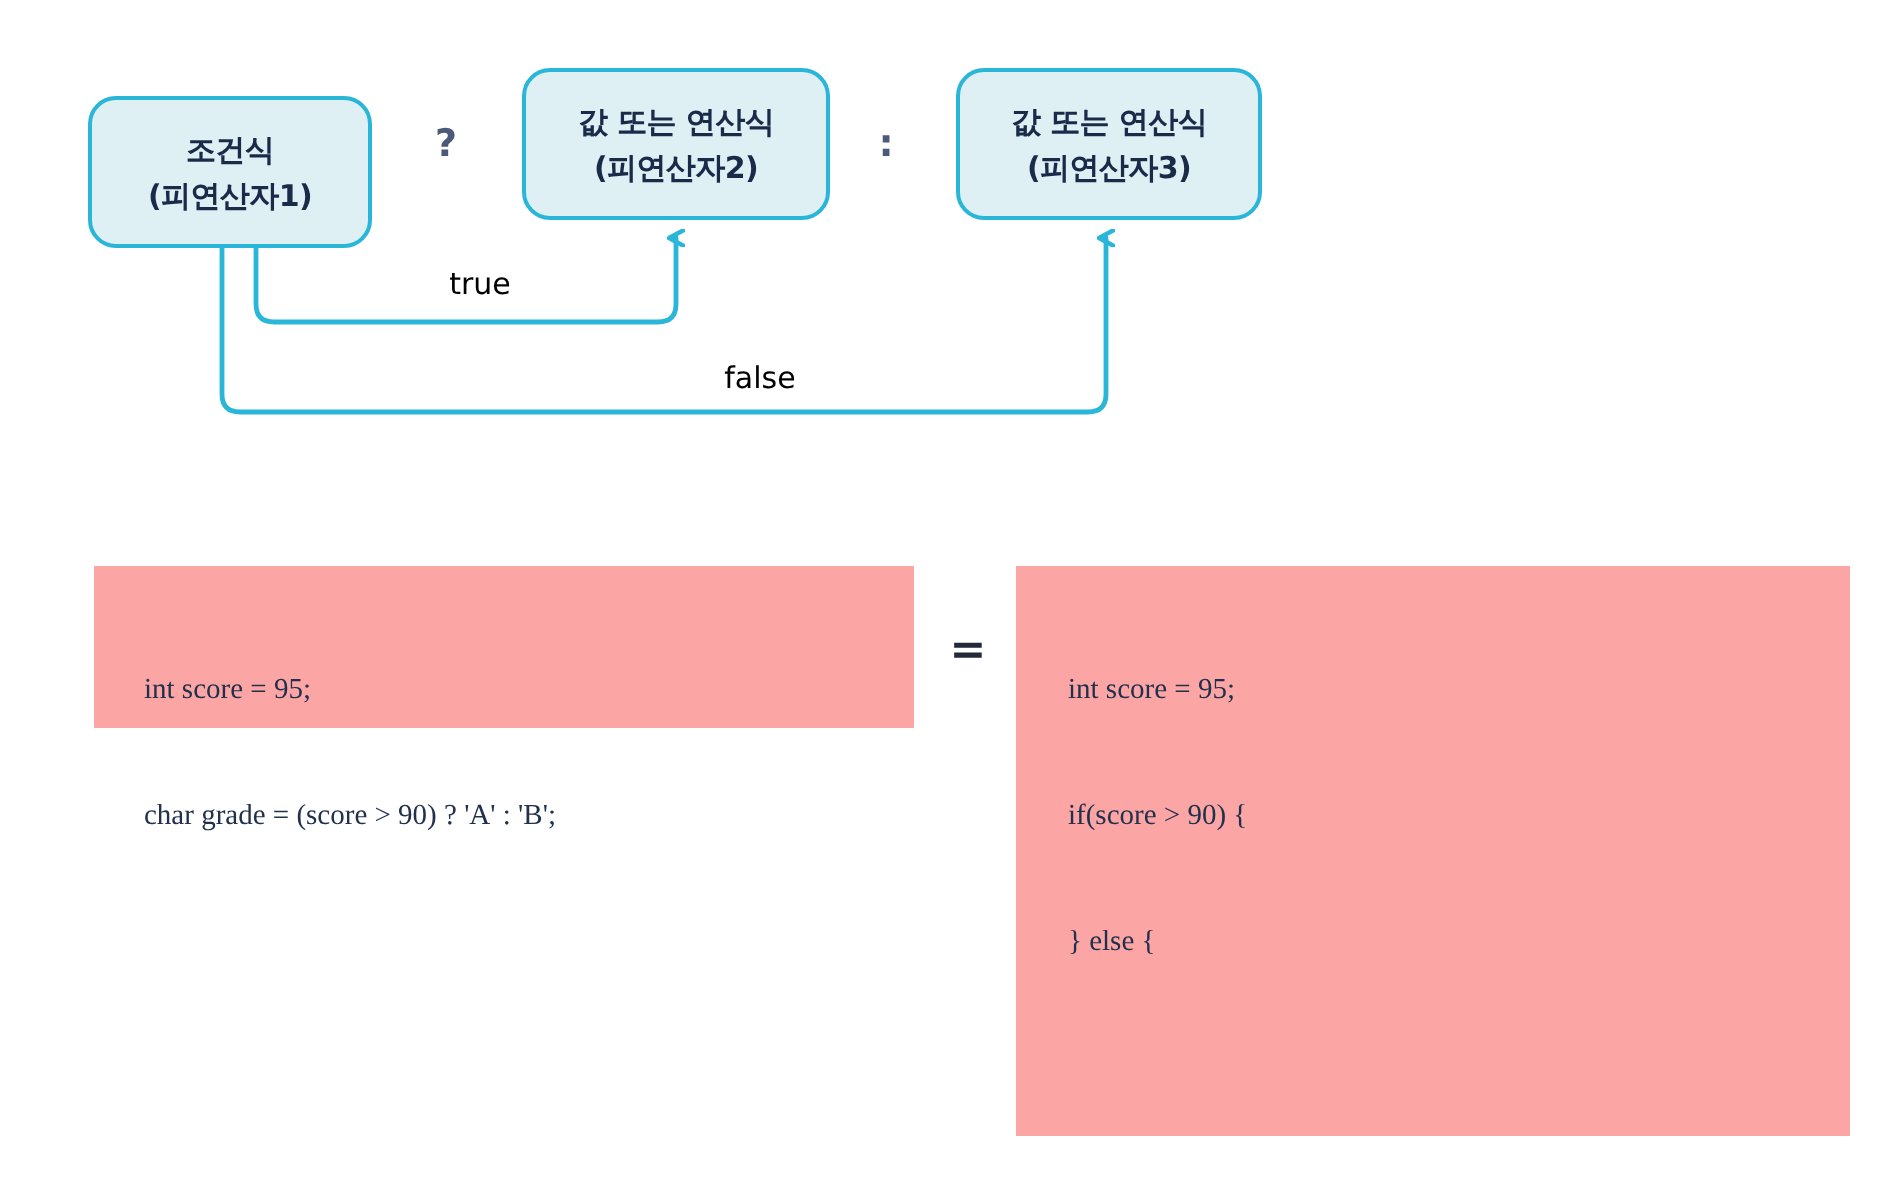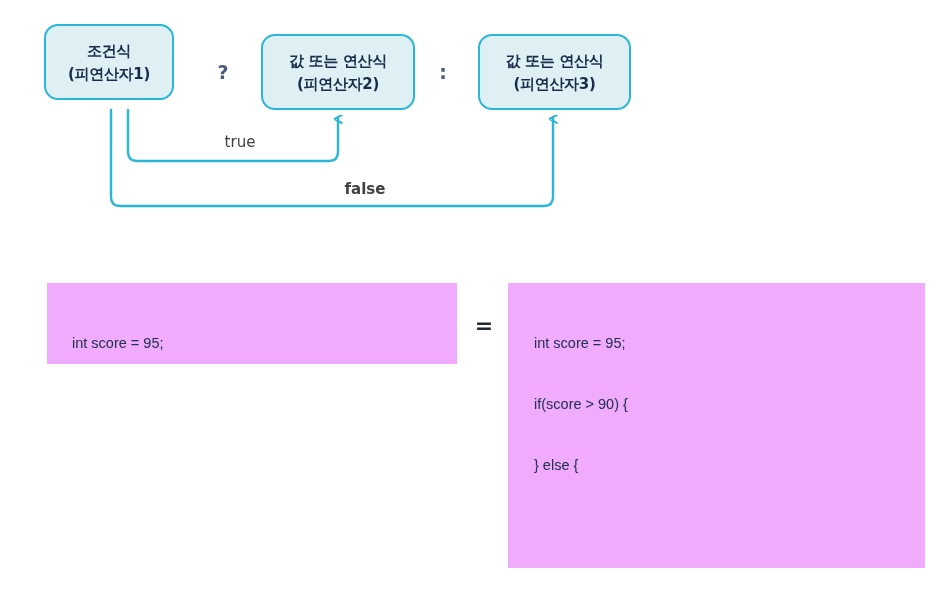--- a/index.html
+++ b/index.html
@@ -41,62 +41,62 @@
   .node-line-1 {
     font-size: 15px;
     line-height: 20px;
   }
   .node-line-2 {
     font-size: 15px;
     line-height: 20px;
     margin-top: 3px;
   }
 
-  #box-cond   { left: 44px;  top: 24px; width: 130px; height: 76px; }
+  #box-cond   { left: 44px;  top: 48px; width: 142px; height: 76px; }
   #box-true   { left: 261px; top: 34px; width: 154px; height: 76px; }
   #box-false  { left: 478px; top: 34px; width: 153px; height: 76px; }
 
   
   .op-glyph {
     position: absolute;
     color: #4a5a78;
     font-family: "DejaVu Sans", "Liberation Sans", sans-serif;
     font-size: 19px;
     font-weight: bold;
     text-align: center;
   }
   #op-question { left: 212px; top: 61px; width: 22px; }
   #op-colon    { left: 432px; top: 61px; width: 22px; }
 
   
   .edge-label {
     position: absolute;
-    color: #404040;
+    color: #000000;
     font-family: "DejaVu Sans", "Liberation Sans", sans-serif;
     font-size: 15px;
     text-align: center;
   }
   #label-true  { left: 205px; top: 133px; width: 70px; }
-  #label-false { left: 330px; top: 180px; width: 70px; font-weight: bold; }
+  #label-false { left: 345px; top: 180px; width: 70px; }
 
   
   #connectors {
     position: absolute;
     left: 0; top: 0;
     width: 940px;
     height: 590px;
     pointer-events: none;
   }
 
   
   .code-block {
     position: absolute;
     box-sizing: border-box;
-    background: #f0abfc;
-    font-family: Liberation Sans, sans-serif;
+    background: #fca5a5;
+    font-family: Liberation Serif, serif;
     font-size: 14.5px;
     color: #21304c;
     white-space: pre;
   }
   #code-ternary {
     left: 47px;  top: 283px;
     width: 410px; height: 81px;
     padding: 14px 0 0 25px;
   }
   #code-ifelse {
@@ -154,20 +154,21 @@
   <div class="node-box" id="box-false">
     <div class="node-line-1">값 또는 연산식</div>
     <div class="node-line-2">(피연산자3)</div>
   </div>
 
   <div class="edge-label" id="label-true">true</div>
   <div class="edge-label" id="label-false">false</div>
 
   <div class="code-block" id="code-ternary">
     <div class="code-line">int score = 95;</div>
+    <div class="code-line">char grade = (score &gt; 90) ? 'A' : 'B';</div>
   </div>
 
   <div id="equals-sign">=</div>
 
   <div class="code-block" id="code-ifelse">
     <div class="code-line">int score = 95;</div>
     <div class="code-line">if(score &gt; 90) {</div>
     <div class="code-line">} else {</div>
     
     

